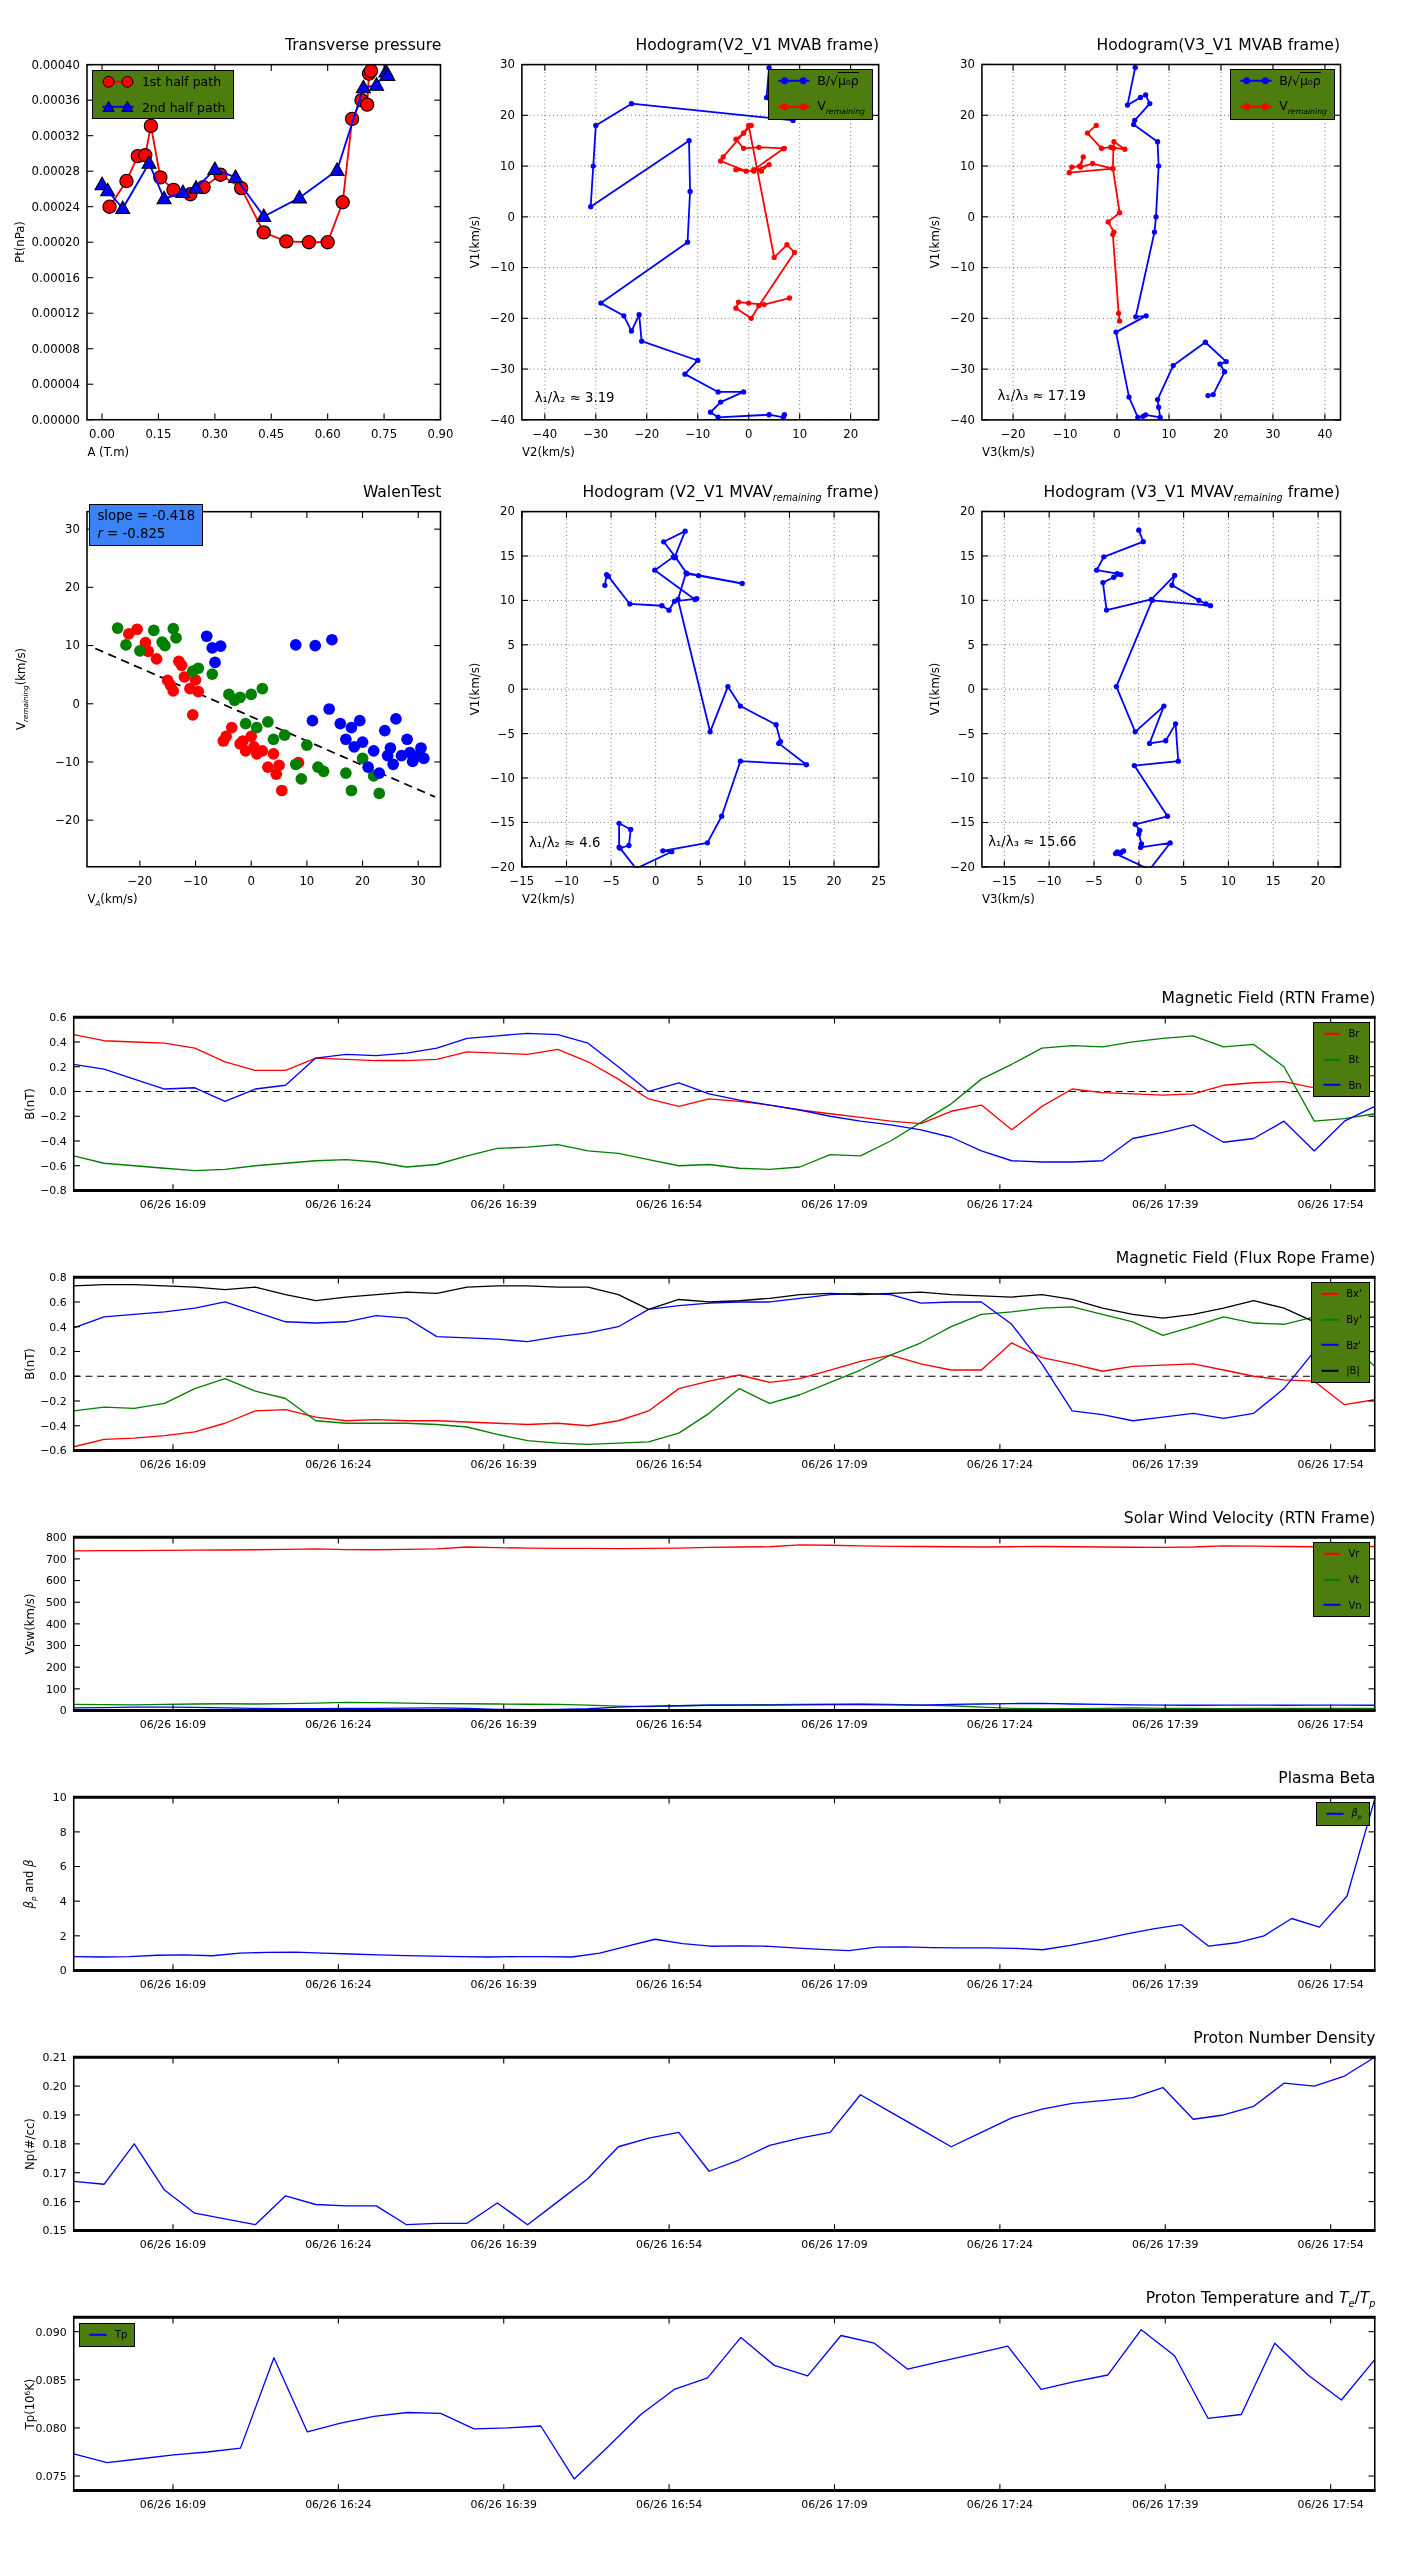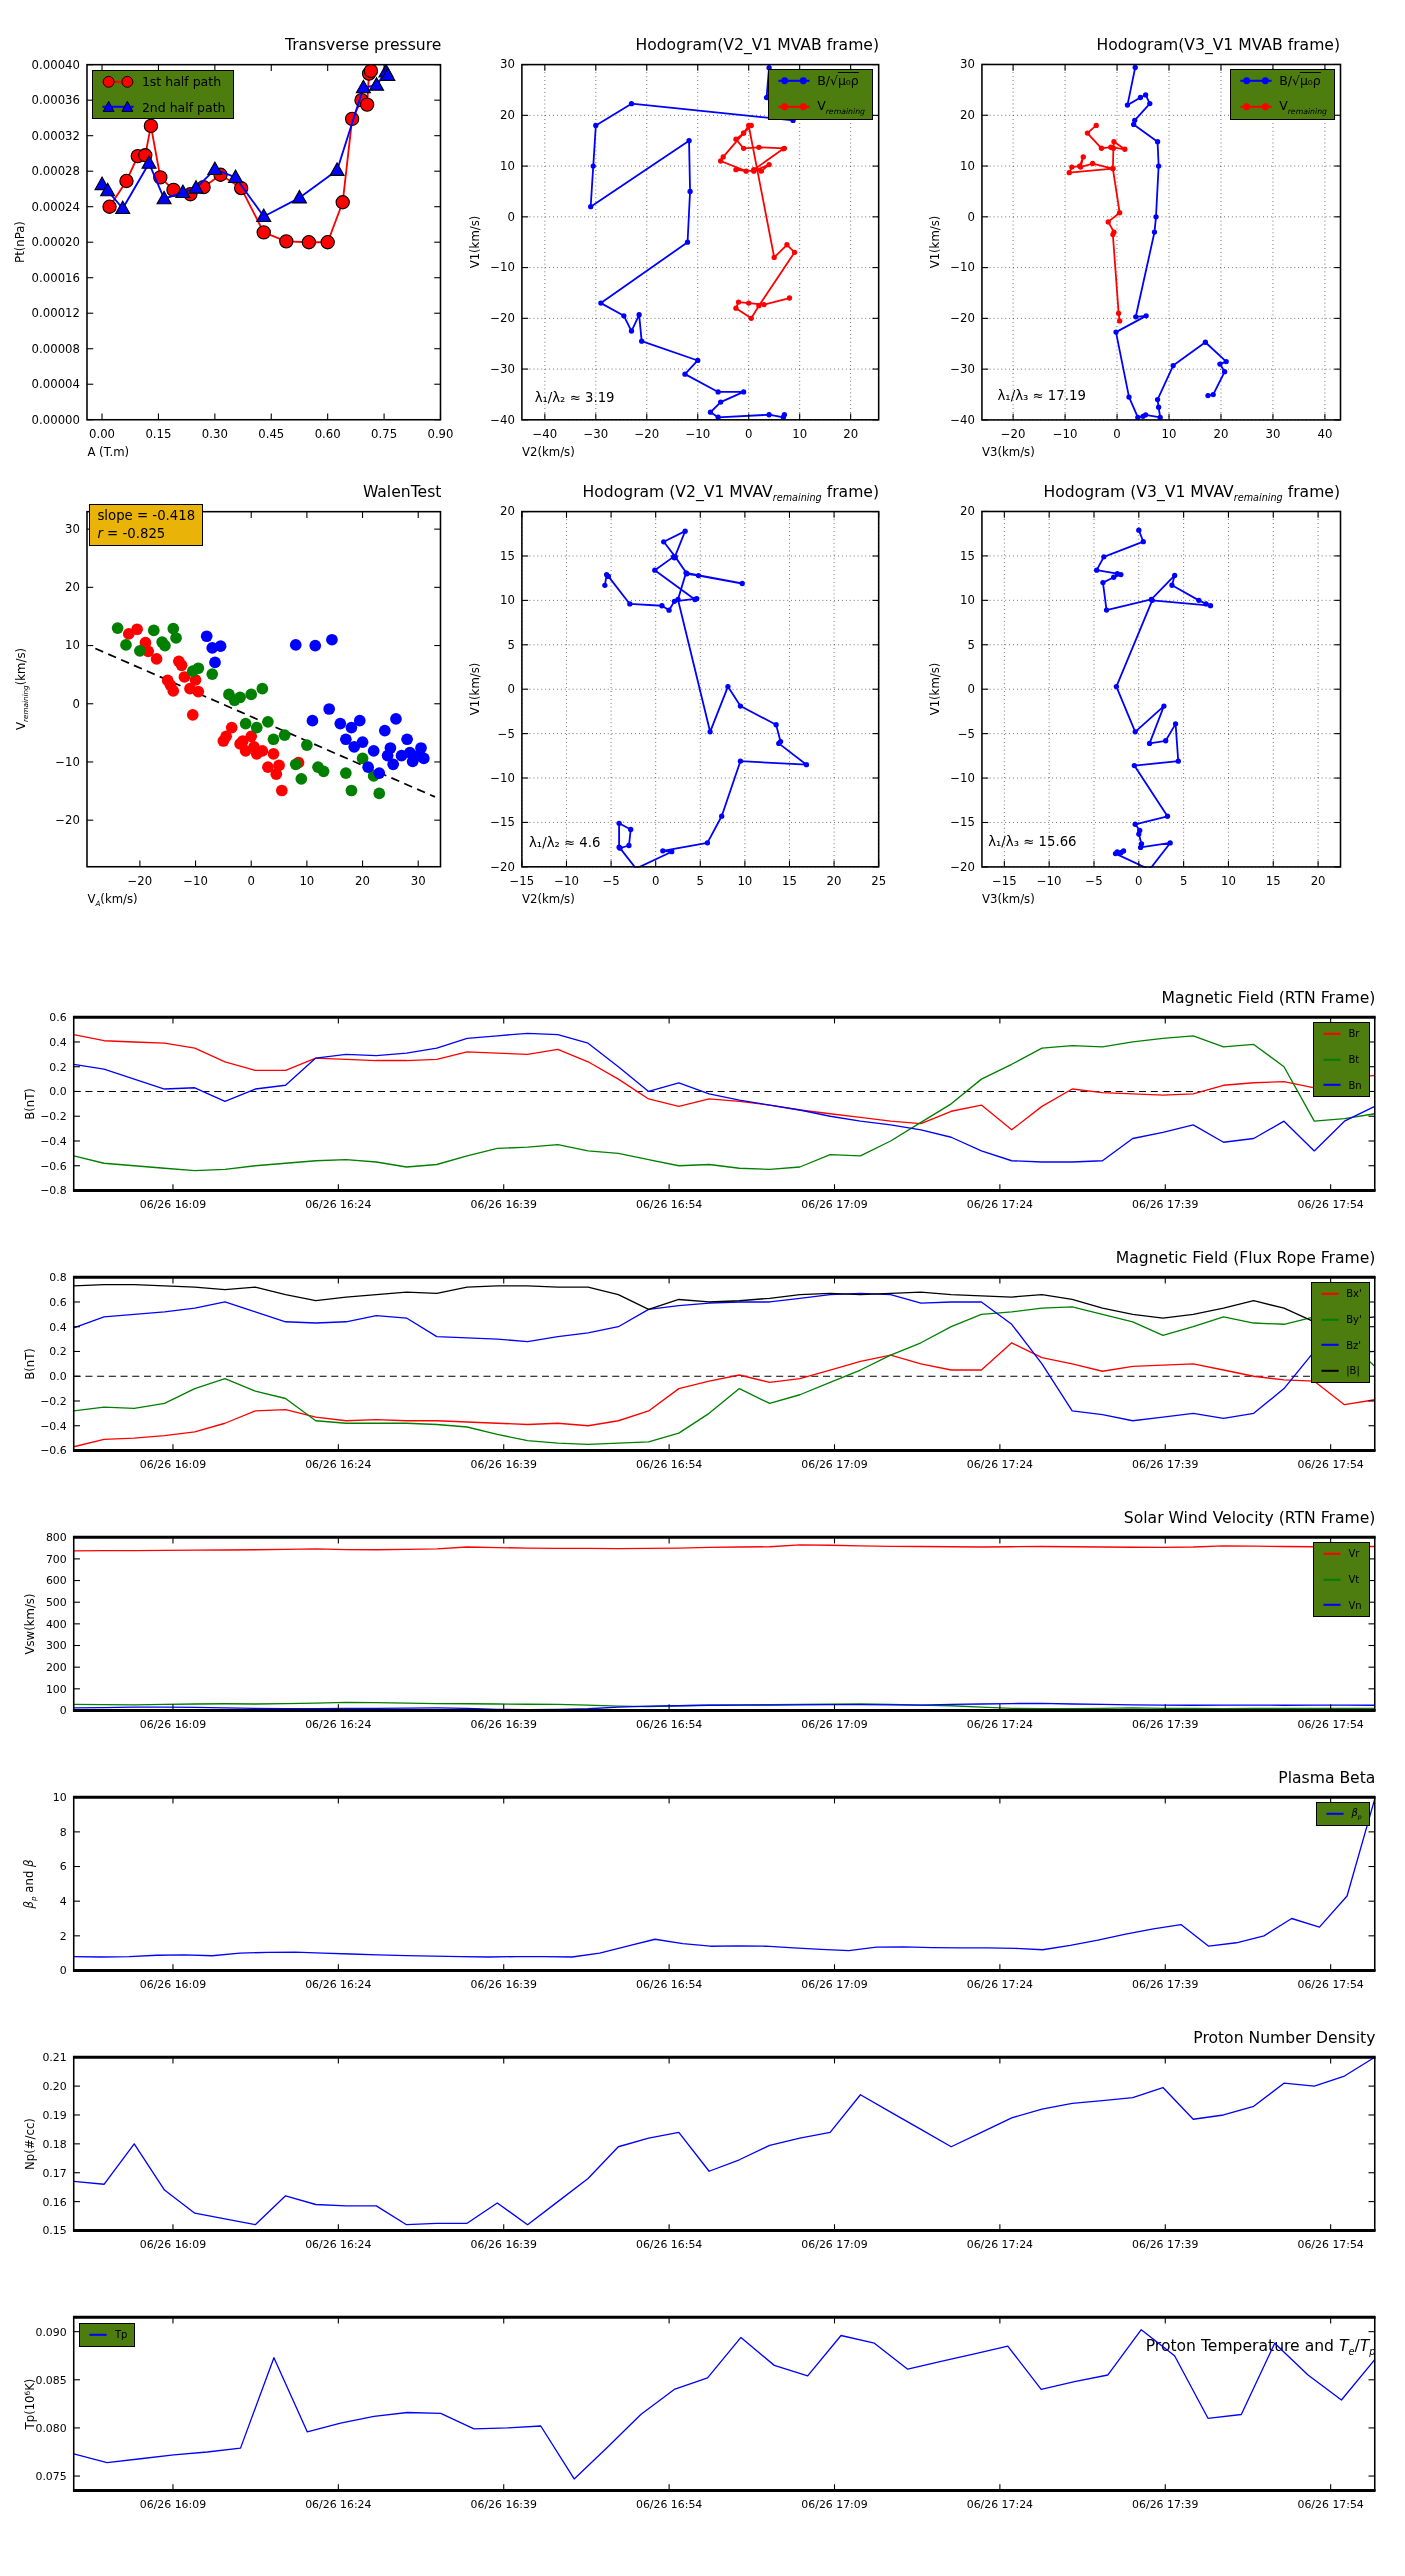--- a/index.html
+++ b/index.html
@@ -7,21 +7,21 @@
        font-family:"DejaVu Sans",sans-serif;color:#000;}
   .chart{position:absolute;}
   .ctitle{position:absolute;text-align:right;font-size:15.6px;white-space:nowrap;}
   .ylab{position:absolute;font-size:11.7px;white-space:nowrap;
         transform:translate(-50%,-50%) rotate(-90deg);}
   .xlab{position:absolute;text-align:left;font-size:11.7px;}
   svg.plot{position:absolute;left:0;top:0;overflow:visible;}
   .legend{position:absolute;background:#4d7c0f;border:1.6px solid #000;
           padding:3.1px 7px;display:flex;flex-direction:column;gap:10px;z-index:5;}
   .litem{display:flex;align-items:center;gap:5.5px;white-space:nowrap;}
-  .stats{position:absolute;background:#eab308;border:1.6px solid #000;
+  .stats{position:absolute;background:#3b82f6;border:1.6px solid #000;
          padding:1.6px 7px;font-size:13.3px;line-height:1.4;z-index:5;}
   sub{font-size:62%;}
   sup{font-size:62%;}
   .it{font-style:italic;}
   .ovl{text-decoration:overline;}
 </style>
 </head>
 <body>
 
 <div class="chart" style="left:23.4px;top:15.6px;width:437px;height:461px">
@@ -1248,21 +1248,21 @@
       <line x1="65" y1="99.99999999999994" x2="73" y2="99.99999999999994" stroke="#000" stroke-width="1.4"></line>
       <line x1="1732" y1="99.99999999999994" x2="1724" y2="99.99999999999994" stroke="#000" stroke-width="1.4"></line>
       <text x="56" y="104.99999999999994" text-anchor="end" font-size="14" fill="#000">0.20</text>
       <line x1="65" y1="63" x2="73" y2="63" stroke="#000" stroke-width="1.4"></line>
       <line x1="1732" y1="63" x2="1724" y2="63" stroke="#000" stroke-width="1.4"></line>
       <text x="56" y="68" text-anchor="end" font-size="14" fill="#000">0.21</text>
     </svg>
 </div>
 
 <div class="chart" style="left:23.4px;top:2268px;width:1358px;height:260px">
-  <div class="ctitle" style="left: 51px; width: 1301px; top: 21px; margin-top: 48px;">Proton Temperature and <i>T<sub>e</sub></i>/<i>T<sub>p</sub></i></div>
+  <div class="ctitle" style="left: 51px; width: 1301px; top: 21px;">Proton Temperature and <i>T<sub>e</sub></i>/<i>T<sub>p</sub></i></div>
   <div class="ylab" style="left: 6.2px; top: 136px;">Tp(10<sup>6</sup>K)</div>
   <svg class="plot" width="1358" height="260" viewBox="0 0 1740 333">
       <defs>
         <clipPath id="cp11">
           <rect x="64" y="62" width="1669" height="224"></rect>
         </clipPath>
       </defs>
       <g clip-path="url(#cp11)">
         <polyline points="65.0,238.1 107.7,249.2 150.5,244.3 193.2,239.4 236.0,235.7 278.7,230.7 321.5,114.8 364.2,209.8 406.9,198.7 449.7,190.0 492.4,185.1 535.2,186.3 577.9,206.1 620.7,204.8 663.4,202.4 706.2,270.2 748.9,229.5 791.6,187.6 834.4,155.5 877.1,140.7 919.9,88.9 962.6,124.7 1005.4,138.2 1048.1,86.4 1090.8,96.3 1133.6,129.6 1176.3,119.7 1219.1,109.9 1261.8,100.0 1304.6,155.5 1347.3,145.6 1390.1,137.0 1432.8,79.0 1475.5,112.3 1518.3,192.5 1561.0,187.6 1603.8,96.3 1646.5,137.0 1689.3,169.1 1732.0,117.3" fill="none" stroke="#0000ff" stroke-width="1.7" stroke-linejoin="round"></polyline>
       </g>

